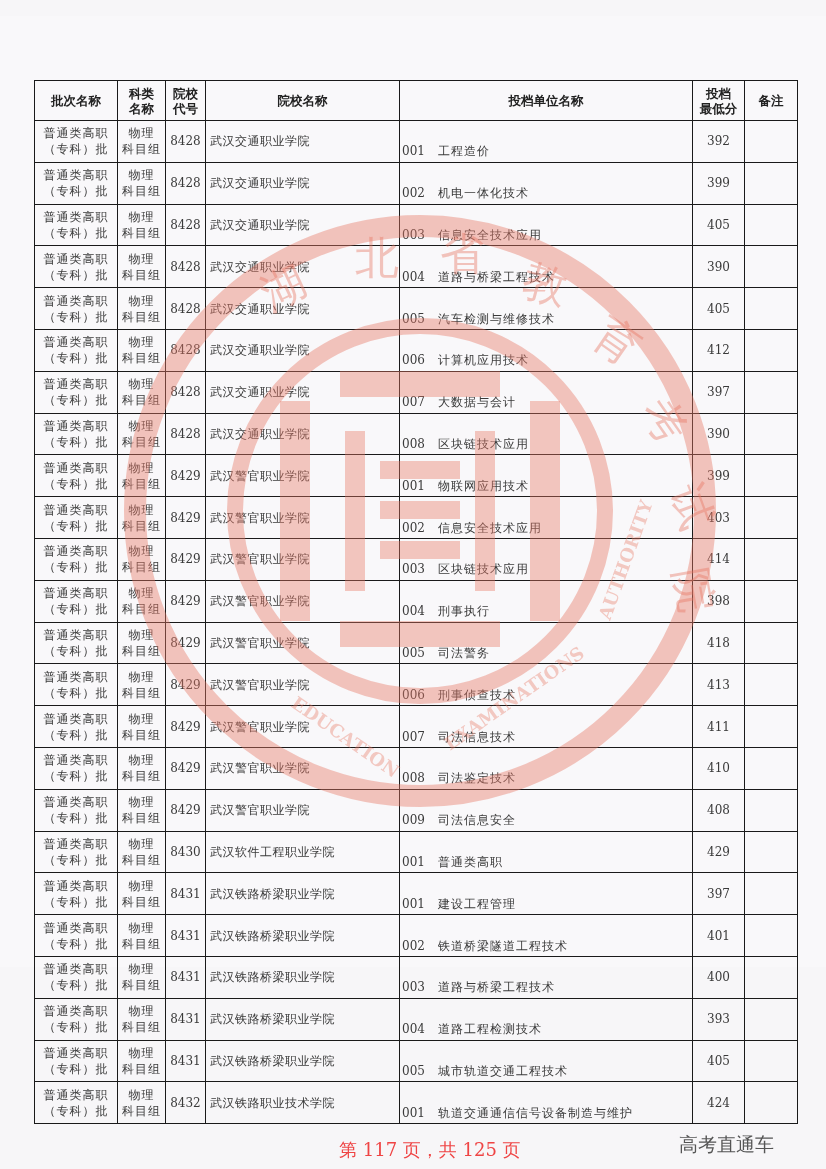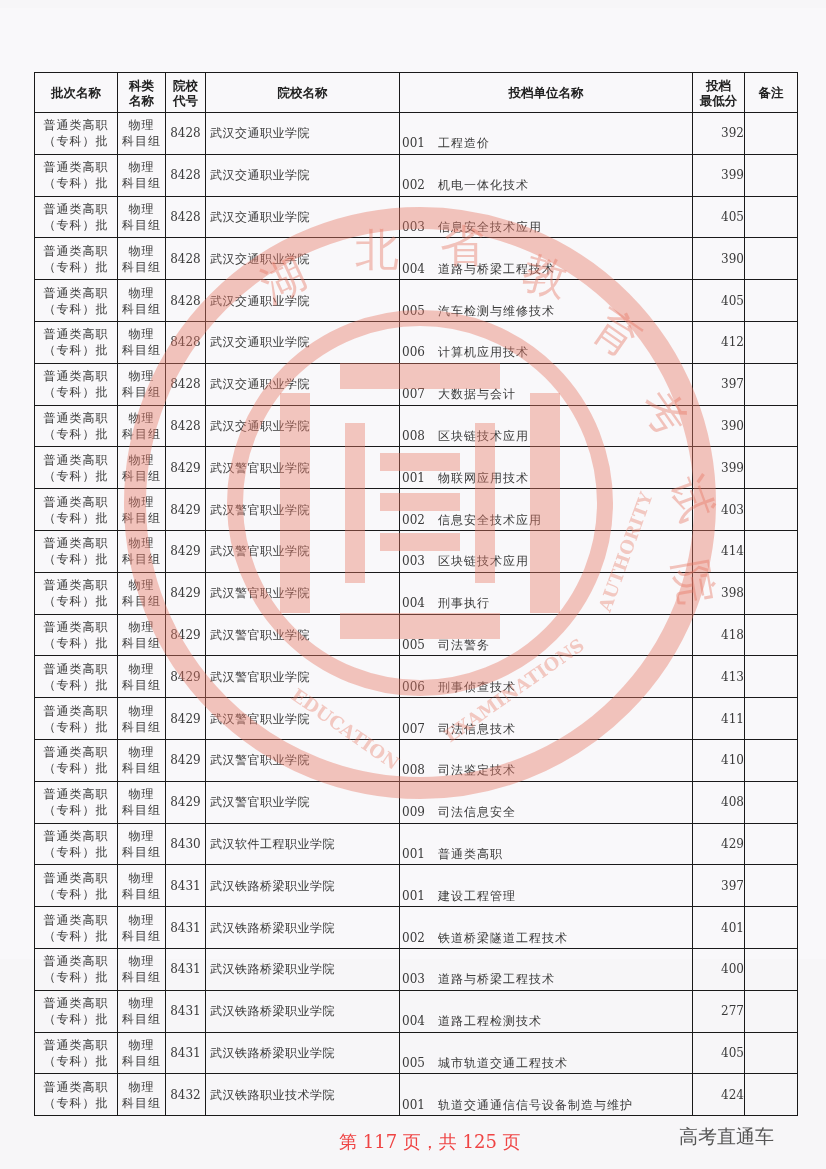--- a/index.html
+++ b/index.html
@@ -1,32 +1,32 @@
 <!DOCTYPE html>
 <html><head>
 <meta charset="utf-8">
 <style>
   * { box-sizing: border-box; margin: 0; padding: 0; }
   html, body { width: 826px; height: 1169px; background: #f7f6f8; overflow: hidden; }
   body { position: relative; font-family: "DejaVu Serif", "Liberation Serif", serif; color: #2a2a2a; }
-  .page { position: absolute; left: 0; top: 8px; width: 826px; height: 951px; background: #f9f8fa; }
+  .page { position: absolute; left: 0; top: 16px; width: 826px; height: 951px; background: #f9f8fa; }
   .watermark { position: absolute; left: 120px; top: 185px; width: 600px; height: 620px; pointer-events: none; z-index: 2; }
   .wm-url { position: absolute; left: 318px; top: 845px; font-family: "DejaVu Sans", sans-serif; font-size: 62px; color: rgba(232,120,100,0.45); letter-spacing: 2px; z-index: 2; pointer-events: none; }
   table.grid { position: absolute; left: 34px; top: 64px; width: 763px; border-collapse: collapse; z-index: 1; table-layout: fixed; }
   table.grid th, table.grid td { border: 1.5px solid #1a1a1a; font-size: 12px; }
   table.grid th { height: 40px; font-weight: bold; text-align: center; line-height: 15px; font-size: 12.5px; color: #222; }
   table.grid td { height: 41.8px; line-height: 16px; color: #3a3a3a; }
   td.batch { text-align: center; font-size: 12px; letter-spacing: 1px; }
   td.subj { text-align: center; font-size: 12px; letter-spacing: 1px; }
   td.code { text-align: center; font-size: 12.5px; margin-top: 48px; }
   td.school { padding-left: 4px; font-size: 12px; letter-spacing: 0.5px; }
   td.unit { padding-left: 2px; font-size: 12px; }
   td.unit .uc { display: inline-block; width: 36px; font-size: 12px; margin-top: 20px; }
   td.unit .un { letter-spacing: 1px; }
-  td.score { text-align: right; font-size: 12.5px; }
+  td.score { text-align: center; font-size: 12.5px; }
   td.note { }
   .footer-page { position: absolute; left: 339px; top: 1122px; font-size: 18px; color: #ef4444; z-index: 3; }
   .footer-brand { position: absolute; left: 679px; top: 1116px; font-family: "DejaVu Sans", sans-serif; font-size: 19px; color: #555; z-index: 3; }
 </style>
 </head>
 <body>
 
 <div class="page">
 
   <table class="grid">
@@ -239,21 +239,21 @@
           <td class="unit"><span class="uc">003</span><span class="un">道路与桥梁工程技术</span></td>
           <td class="score">400</td>
           <td class="note"></td>
         </tr>
         <tr>
           <td class="batch"><span>普通类高职</span><br><span>（专科）批</span></td>
           <td class="subj"><span>物理</span><br><span>科目组</span></td>
           <td class="code">8431</td>
           <td class="school">武汉铁路桥梁职业学院</td>
           <td class="unit"><span class="uc">004</span><span class="un">道路工程检测技术</span></td>
-          <td class="score">277</td>
+          <td class="score">393</td>
           <td class="note"></td>
         </tr>
         <tr>
           <td class="batch"><span>普通类高职</span><br><span>（专科）批</span></td>
           <td class="subj"><span>物理</span><br><span>科目组</span></td>
           <td class="code">8431</td>
           <td class="school">武汉铁路桥梁职业学院</td>
           <td class="unit"><span class="uc">005</span><span class="un">城市轨道交通工程技术</span></td>
           <td class="score">405</td>
           <td class="note"></td>

